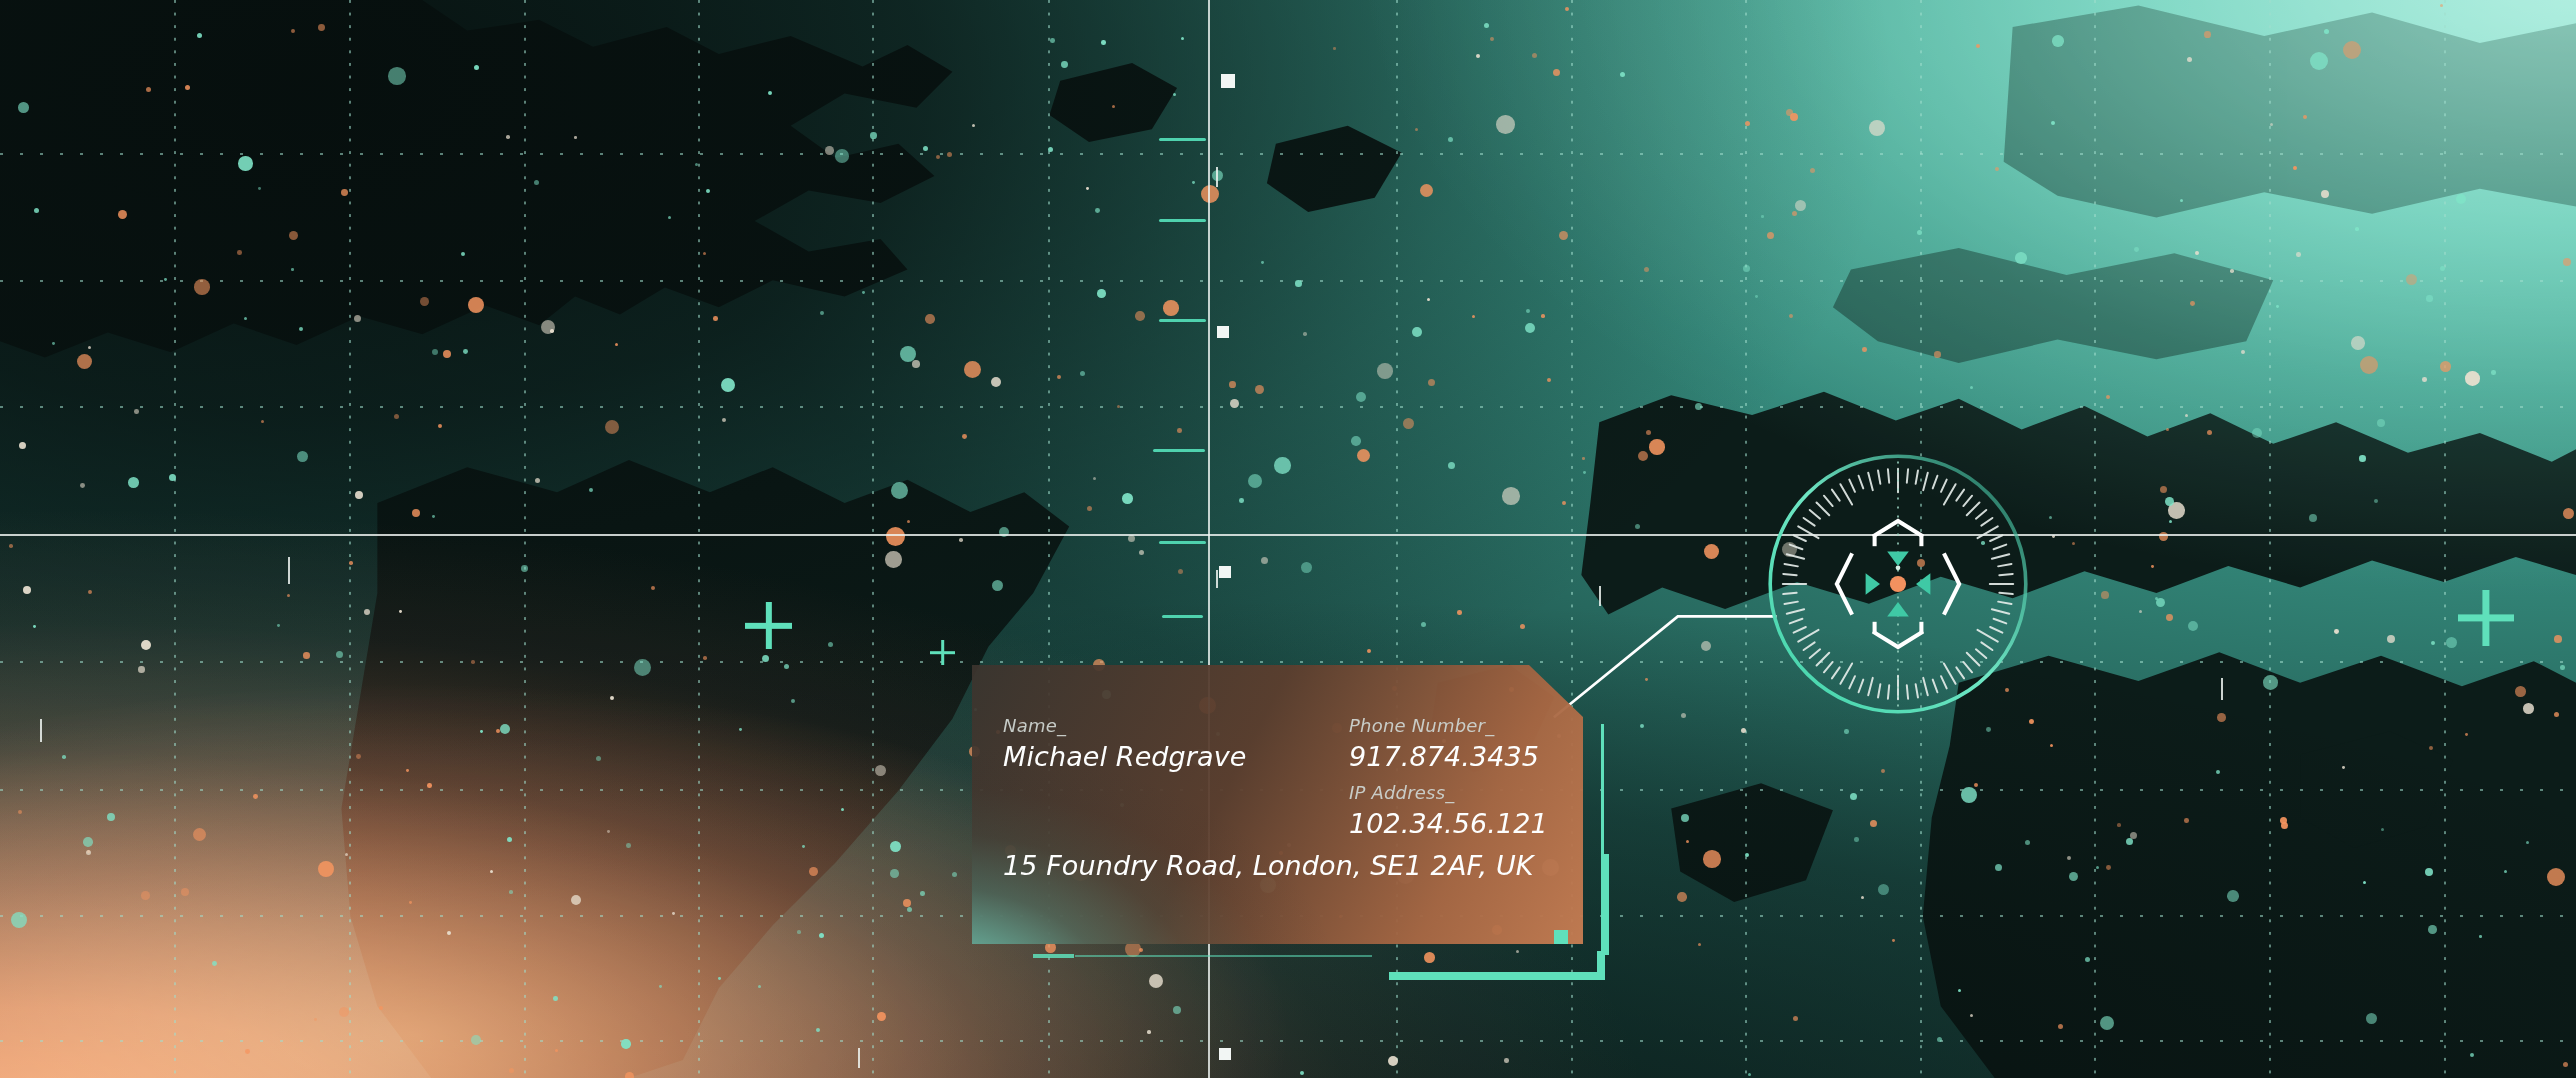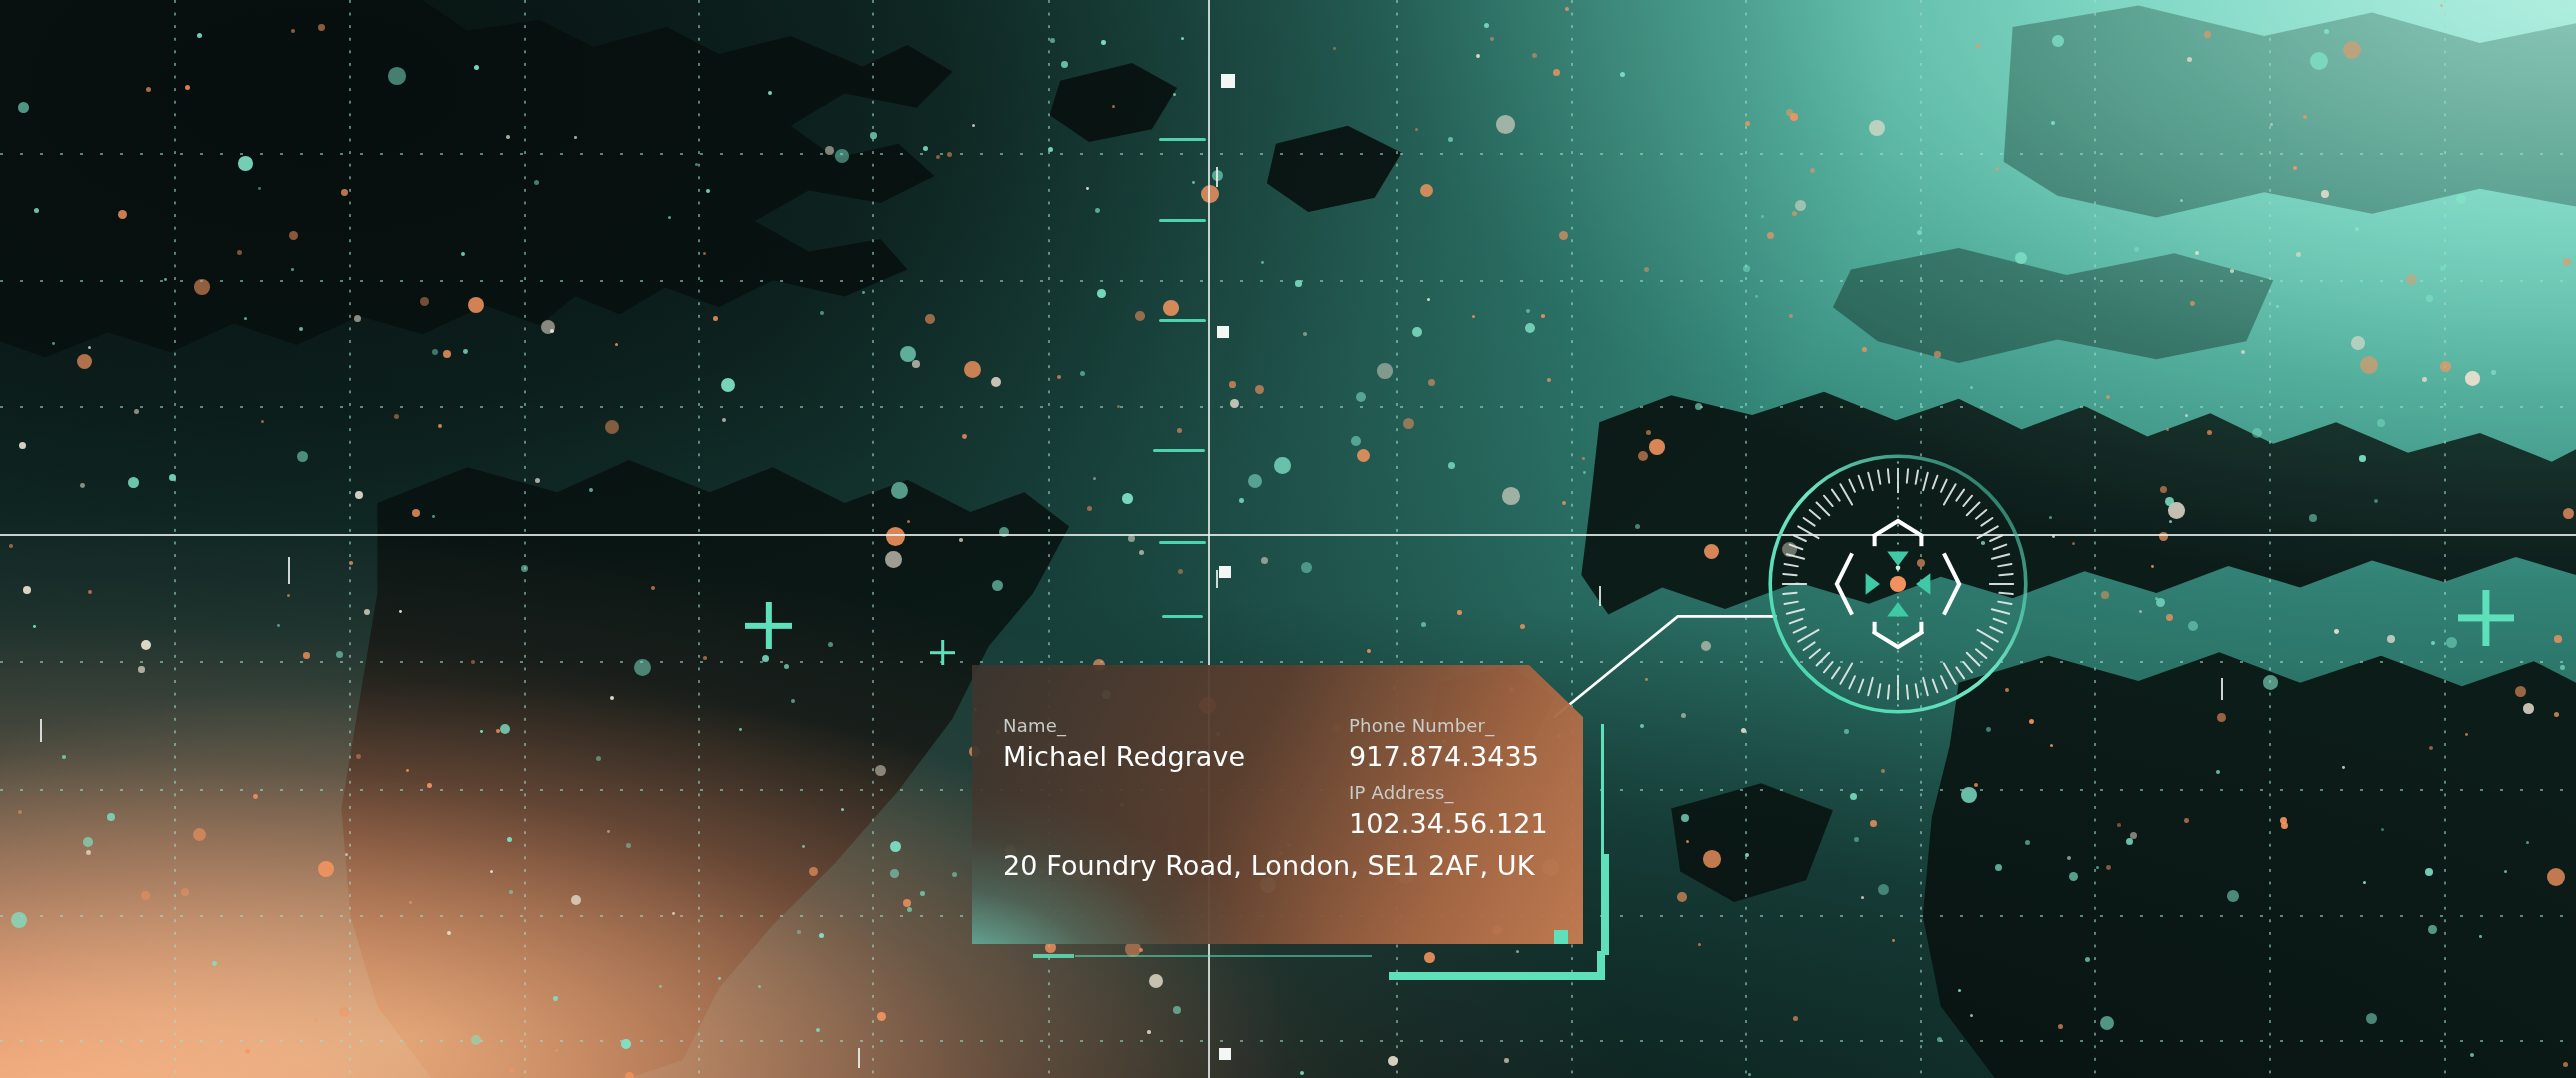--- a/index.html
+++ b/index.html
@@ -112,21 +112,21 @@
   #card{
     position:absolute; left:972px; top:665px; width:611px; height:279px;
     clip-path:polygon(0 0, 557px 0, 611px 52px, 611px 279px, 0 279px);
     background:
       radial-gradient(88% 120% at -6% 118%, rgba(132,224,201,.96) 0%, rgba(108,200,180,.72) 16%, rgba(80,150,135,.42) 32%, rgba(58,92,82,.22) 48%, rgba(40,46,42,.06) 62%, rgba(30,28,26,0) 76%),
       linear-gradient(118deg, rgba(60,52,46,.92) 0%, rgba(92,62,46,.95) 42%, rgba(168,104,68,.96) 78%, rgba(196,124,82,.97) 100%);
     box-shadow:0 7.2px 41px rgba(0,0,0,.42);
   }
   #card-inner{ position:absolute; inset:0; padding:50px 0 0 31px; }
 
-  .field{ position:absolute; }
+  .field{ position:absolute;font-style:italic; }
   .f-label{
     color:#cdd3cf; font-size:18px; letter-spacing:0.2px;
     font-family:"DejaVu Sans", sans-serif; font-weight:normal;
     margin-bottom:4.5px; opacity:.95;
   }
   .f-value{
     color:#fdfefe; font-size:27px; letter-spacing:0.1px;
     font-family:"DejaVu Sans", sans-serif; font-weight:normal;
   }
   #f-name { left:31px;  top:50px;  }
@@ -824,21 +824,21 @@
       </div>
       <div class="field" id="f-phone">
         <div class="f-label">Phone Number_</div>
         <div class="f-value">917.874.3435</div>
       </div>
       <div class="field" id="f-ip">
         <div class="f-label">IP Address_</div>
         <div class="f-value">102.34.56.121</div>
       </div>
       <div class="field" id="f-mail">
-        <div class="f-value">20 Foundry Road, London, SE1 2AF, UK</div>
+        <div class="f-value">15 Foundry Road, London, SE1 2AF, UK</div>
       </div>
     </div>
   </div>
 
   <div id="card-right-line"></div>
   <div id="card-bracket">
     <span class="hseg"></span>
       <span class="vseg"></span>
   </div>
   <div id="card-bracket2"></div>

